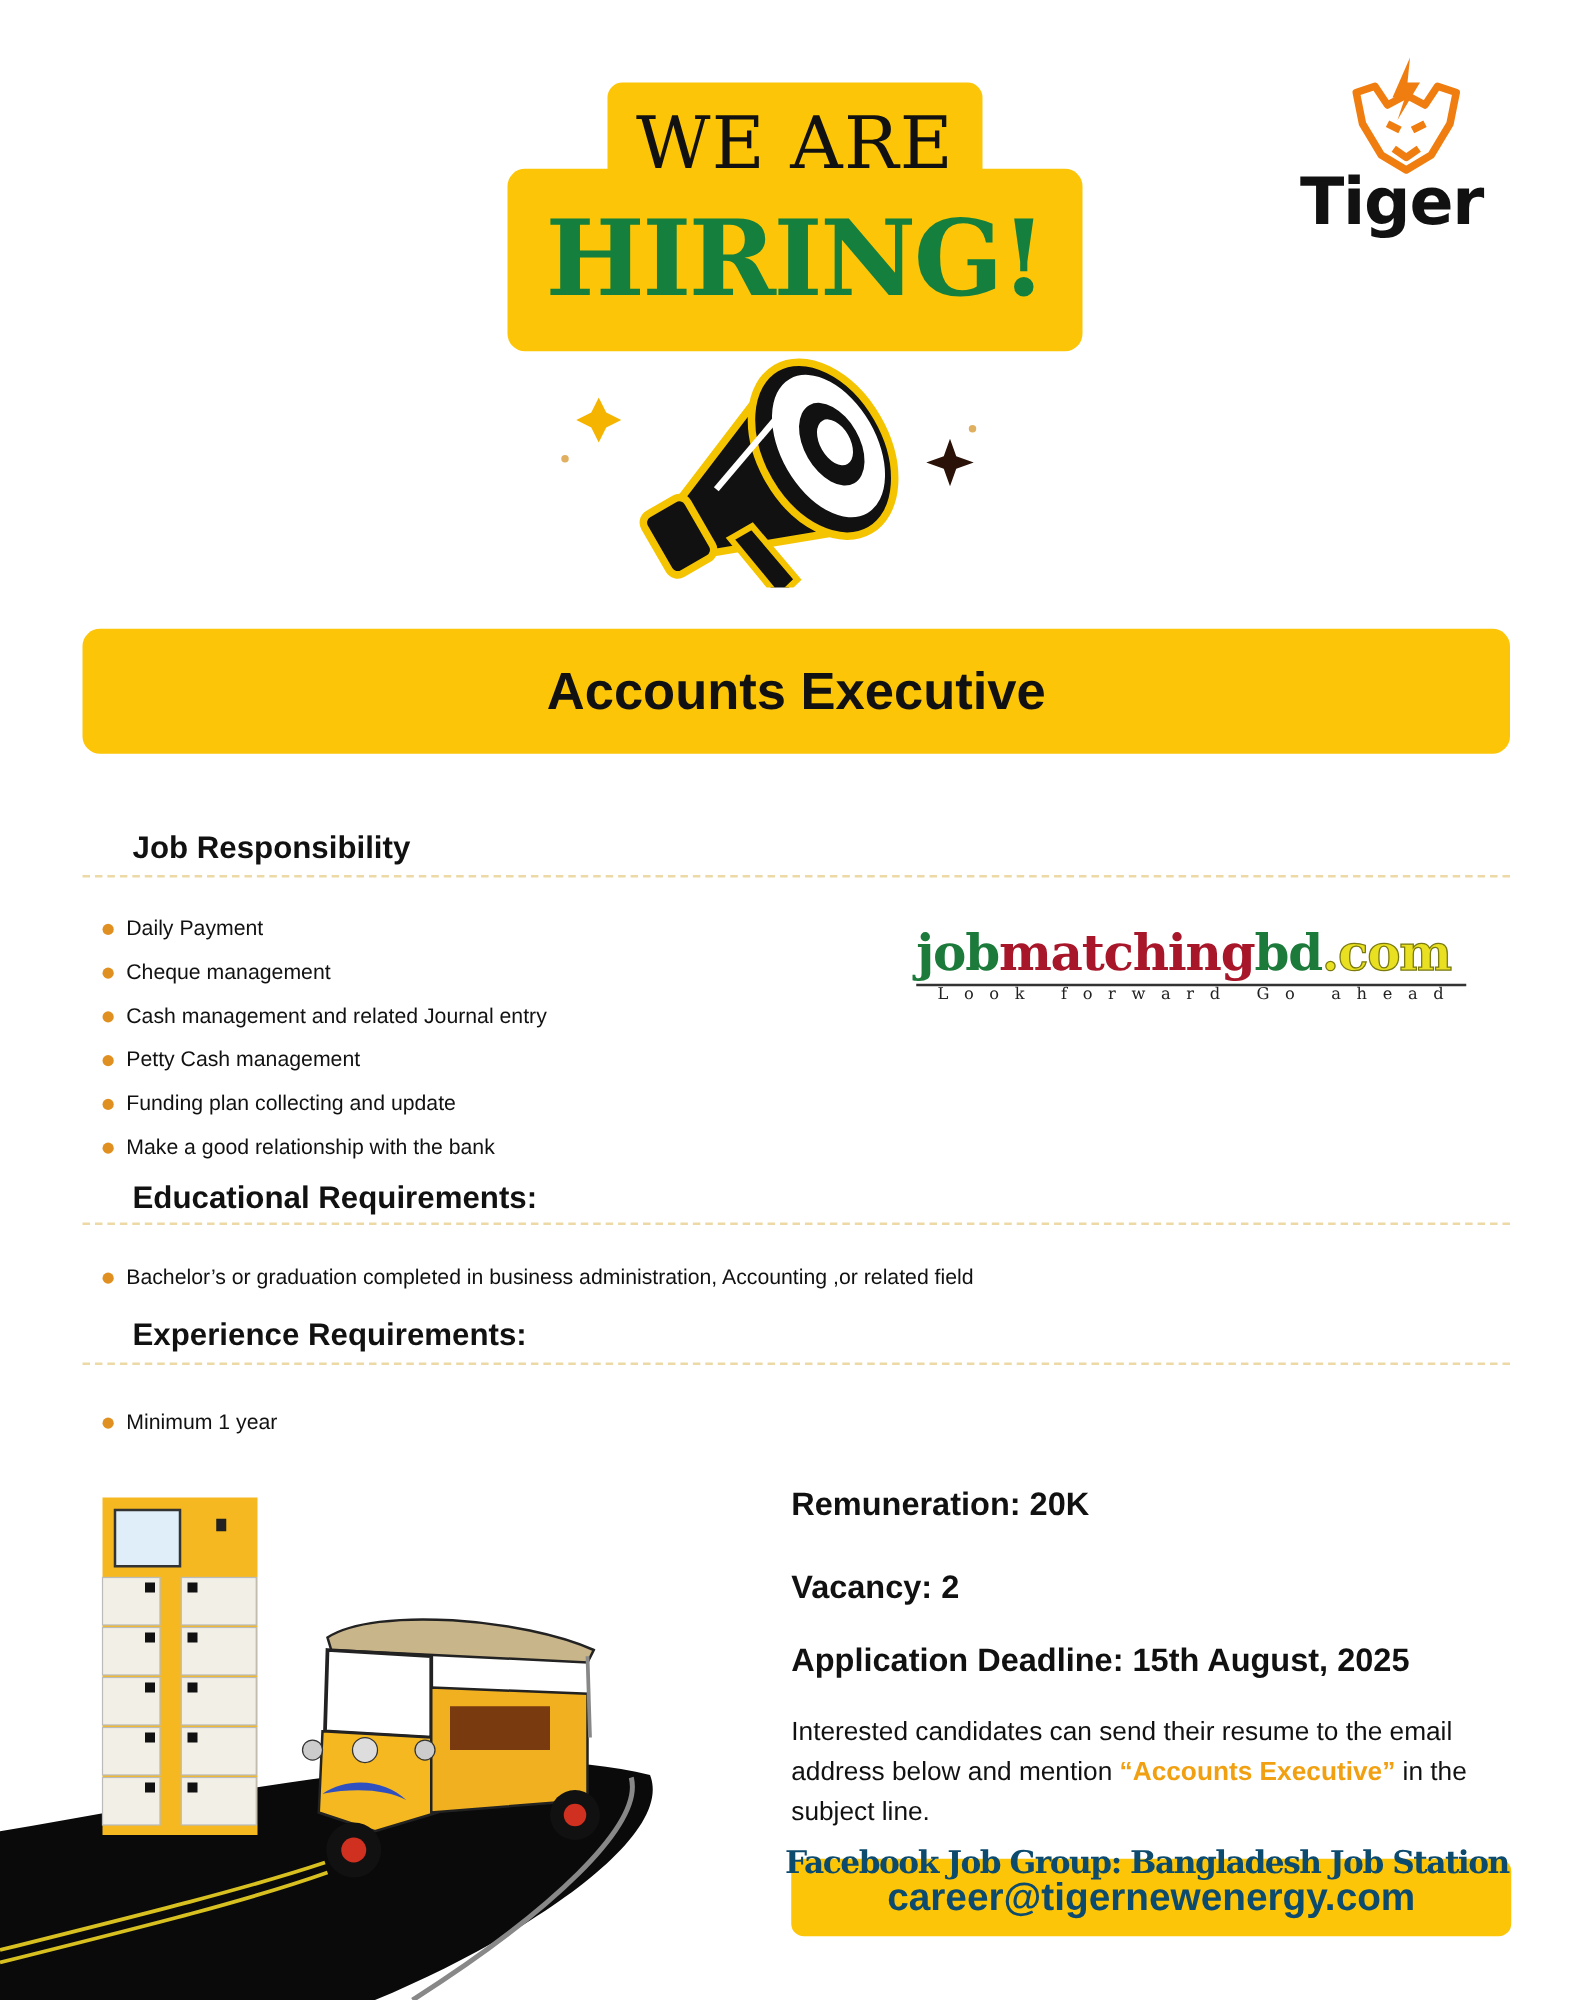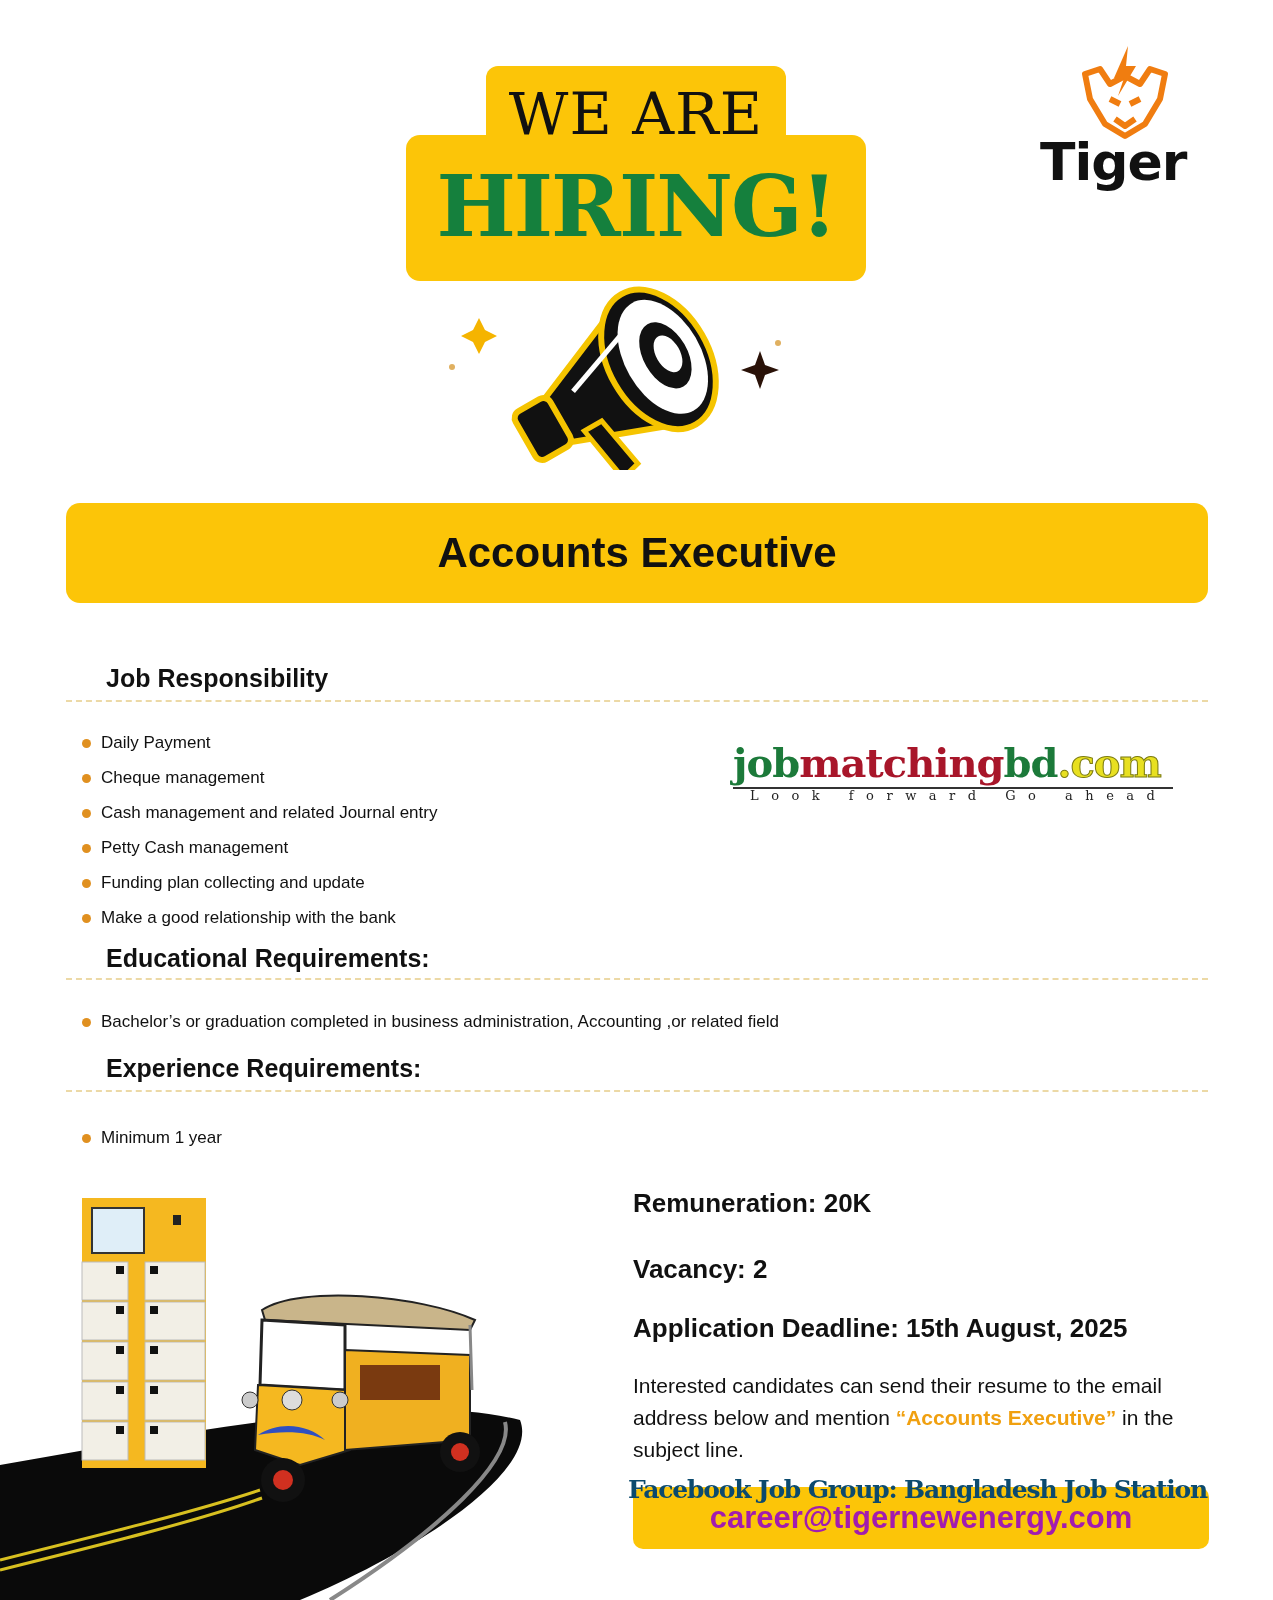--- a/index.html
+++ b/index.html
@@ -31,21 +31,21 @@
   .wm { left:733px; top:743px; font-family:"DejaVu Serif", serif; font-weight:bold; font-size:40px; letter-spacing:-1px; line-height:1; }
   .wm .g { color:#1c7a3a;margin-top:40px; } .wm .r { color:#a8162a; } .wm .y { color:#e8e020; -webkit-text-stroke:1px #7a7a10; }
   .wm-line { left:733px; top:787px; width:440px; border-top:2px solid #333; }
   .wm-tag { left:750px; top:788px; font-family:"DejaVu Serif", serif; font-size:13px; letter-spacing:12.5px; color:#222; }
 
   
   .info { left:633px; font-weight:bold; font-size:26px; color:#111; font-family:"Liberation Sans", sans-serif; }
   .para { left:633px; top:1370px; width:590px; font-size:21px; line-height:32px; color:#111; }
   .para .hl { color:#f0a010; font-weight:bold; }
   .email { left:633px; top:1487px; width:576px; height:62px; background:#fcc508; border-radius:10px; display:flex; align-items:center; justify-content:center; }
-  .email span { font-weight:bold; font-size:31px; color:#a21caf; font-family:"Liberation Sans", sans-serif; }
+  .email span { font-weight:bold; font-size:31px; color:#0c4a6e; font-family:"Liberation Sans", sans-serif; }
   .fb { left:628px; top:1475px; font-family:"DejaVu Serif", serif; font-weight:bold; font-size:25px; color:#0c4a6e; letter-spacing:-1.2px; white-space:nowrap; }
 </style>
 </head>
 <body>
 
 <div class="abs hero-top"></div>
 <div class="abs hero-main"></div>
 <div class="abs hero-we">WE ARE</div>
 <div class="abs hero-hiring">HIRING!</div>
 

